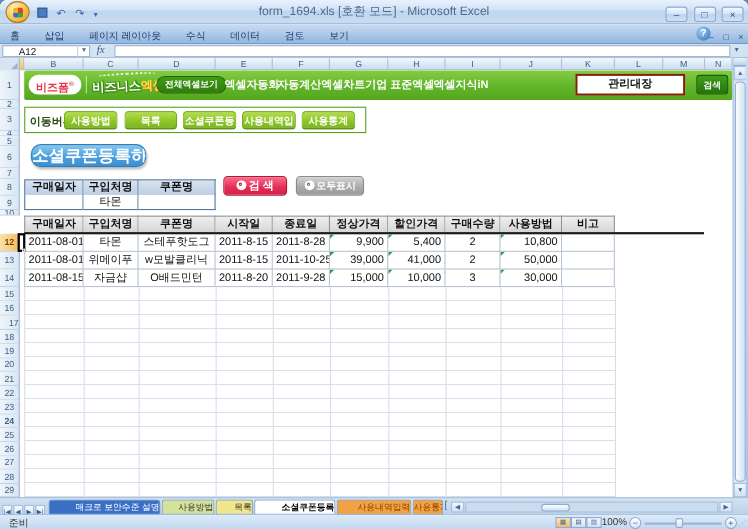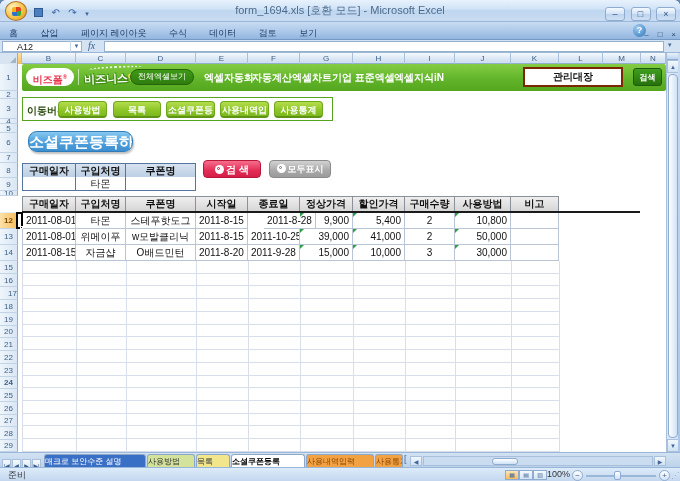--- a/index.html
+++ b/index.html
@@ -61,23 +61,23 @@
   
   .banner{left:22px;top:64px;width:644px;height:27px;
     background:linear-gradient(#84cc43,#62b52a 55%,#54a61e);border-radius:2px;}
   .logopill{left:4px;top:4px;width:48px;height:18px;background:#fff;border-radius:9px;
     text-align:center;font-size:10px;font-weight:bold;color:#e8334a;line-height:18px;}
   .logodiv{left:56px;top:5px;width:1px;height:16px;background:rgba(255,255,255,.6);}
   .logoscript{left:66px;top:2px;width:54px;height:5px;border-top:2px dotted rgba(255,255,255,.85);border-radius:50%;transform:rotate(-3deg);}
   .logoword{left:62px;top:7px;font-size:11px;font-weight:bold;transform:rotate(-2deg);}
   .lw1{color:#fff;text-shadow:1px 1px 0 #3e8914,-1px 1px 0 #3e8914,1px -1px 0 #3e8914;}
   .lw2{color:#ffe14d;text-shadow:1px 1px 0 #c77b10;}
-  .navactive{left:108px;top:5px;height:16px;padding:0 7px;border-radius:8px;
+  .navactive{left:120px;top:5px;height:16px;padding:0 7px;border-radius:8px;
     background:linear-gradient(#3e9a16,#2f7d10);border:1px solid #266309;
-    color:#fff;font-size:8px;font-weight:normal;line-height:14px;}
+    color:#fff;font-size:8px;font-weight:bold;line-height:14px;}
   .navitem{top:7px;color:#fff;font-size:10px;font-weight:bold;line-height:13px;}
   .adminbox{left:501px;top:3px;width:100px;height:20px;background:#fff;border:2px solid #7b2800;
     text-align:center;font-size:10px;font-weight:bold;color:#111;line-height:16px;}
   .bsearch{left:611px;top:4px;width:29px;height:18px;border-radius:3px;text-align:center;
     background:linear-gradient(#3f9e1f,#26710d);border:1px solid #1d5c08;
     color:#fff;font-size:8px;font-weight:bold;line-height:17px;}
 
   
   .movebox{left:22px;top:97px;width:311px;height:24px;border:1px solid #54a41f;background:#fff;}
   .movelabel{left:4px;top:6px;font-size:10px;font-weight:bold;color:#2b4a0f;}
@@ -126,21 +126,21 @@
   .varr{left:0;width:12px;height:13px;text-align:center;font-size:6px;color:#44679a;line-height:13px;
     background:linear-gradient(#f2f8fd,#cfe2f4);border:1px solid #a9c0dc;}
   .vthumb{left:1px;top:21px;width:10px;height:364px;border-radius:4px;border:1px solid #8fabd0;
     background:linear-gradient(90deg,#fdfeff,#cfe2f4);}
   .frame{width:2px;background:linear-gradient(#c9dcf2,#a9c6e8);}
 
   
   .tabbar{left:0;top:452px;width:680px;height:15px;background:linear-gradient(#d2e2f3,#bcd2ea);border-top:1px solid #9ab6d8;}
   .tnav{display:inline-block;width:9px;height:13px;text-align:center;font-size:6px;line-height:13px;color:#3d5e85;
     background:linear-gradient(#f4f9fd,#d4e3f3);border:1px solid #a9c0dc;margin-right:1px;}
-  .stab{top:1px;height:14px;text-align:left;font-size:8px;line-height:13px;
+  .stab{top:1px;height:14px;text-align:right;font-size:8px;line-height:13px;
     border:1px solid #8da8c6;border-bottom:none;border-radius:3px 3px 0 0;overflow:hidden;white-space:nowrap;}
   .hsb-track{left:410px;top:3px;width:256px;height:10px;background:#cadcf0;border:1px solid #a9c0dc;}
   .hthumb{left:68px;top:1px;width:26px;height:7px;border-radius:3px;background:linear-gradient(#fdfeff,#cfe2f4);border:1px solid #8fabd0;}
   .harr{top:3px;width:12px;height:10px;font-size:6px;line-height:10px;text-align:center;color:#44679a;
     background:linear-gradient(#f2f8fd,#cfe2f4);border:1px solid #a9c0dc;}
 
   
   .statusbar{left:0;top:467px;width:680px;height:14px;
     background:linear-gradient(#dcebfa,#c3d7ee);border-top:1px solid #98b6d9;padding-left:44px;}
   .ready{left:8px;top:1px;font-size:9px;color:#333;}
@@ -297,21 +297,21 @@
   <div class="abs thc nw" style="left:353px;width:52px;">할인가격</div>
   <div class="abs thc nw" style="left:405px;width:50px;">구매수량</div>
   <div class="abs thc nw" style="left:455px;width:56px;">사용방법</div>
   <div class="abs thc nw" style="left:511px;width:48px;">비고</div>
   <div class="abs heavyline"></div>
 
   <div class="abs tdc al nw" style="left:22px;top:213px;width:54px;border-left:1px solid #b9c4d4;">2011-08-01</div>
   <div class="abs tdc ac nw" style="left:76px;top:213px;width:50px;">타몬</div>
   <div class="abs tdc ac nw" style="left:126px;top:213px;width:70px;">스테푸핫도그</div>
   <div class="abs tdc al nw" style="left:196px;top:213px;width:52px;">2011-8-15</div>
-  <div class="abs tdc al nw" style="left:264px;top:213px;width:52px;">2011-8-28</div>
+  <div class="abs tdc al nw" style="left:248px;top:213px;width:52px;">2011-8-28</div>
   <div class="abs tdc ar nw" style="left:300px;top:213px;width:53px;"><i class="tri"></i><span>9,900</span></div>
   <div class="abs tdc ar nw" style="left:353px;top:213px;width:52px;"><i class="tri"></i><span>5,400</span></div>
   <div class="abs tdc ac nw" style="left:405px;top:213px;width:50px;">2</div>
   <div class="abs tdc ar nw" style="left:455px;top:213px;width:56px;"><i class="tri"></i><span>10,800</span></div>
   <div class="abs tdc nw" style="left:511px;top:213px;width:48px;"></div>
 
   <div class="abs tdc al nw" style="left:22px;top:229px;width:54px;border-left:1px solid #b9c4d4;">2011-08-01</div>
   <div class="abs tdc ac nw" style="left:76px;top:229px;width:50px;">위메이푸</div>
   <div class="abs tdc ac nw" style="left:126px;top:229px;width:70px;">w모발클리닉</div>
   <div class="abs tdc al nw" style="left:196px;top:229px;width:52px;">2011-8-15</div>

